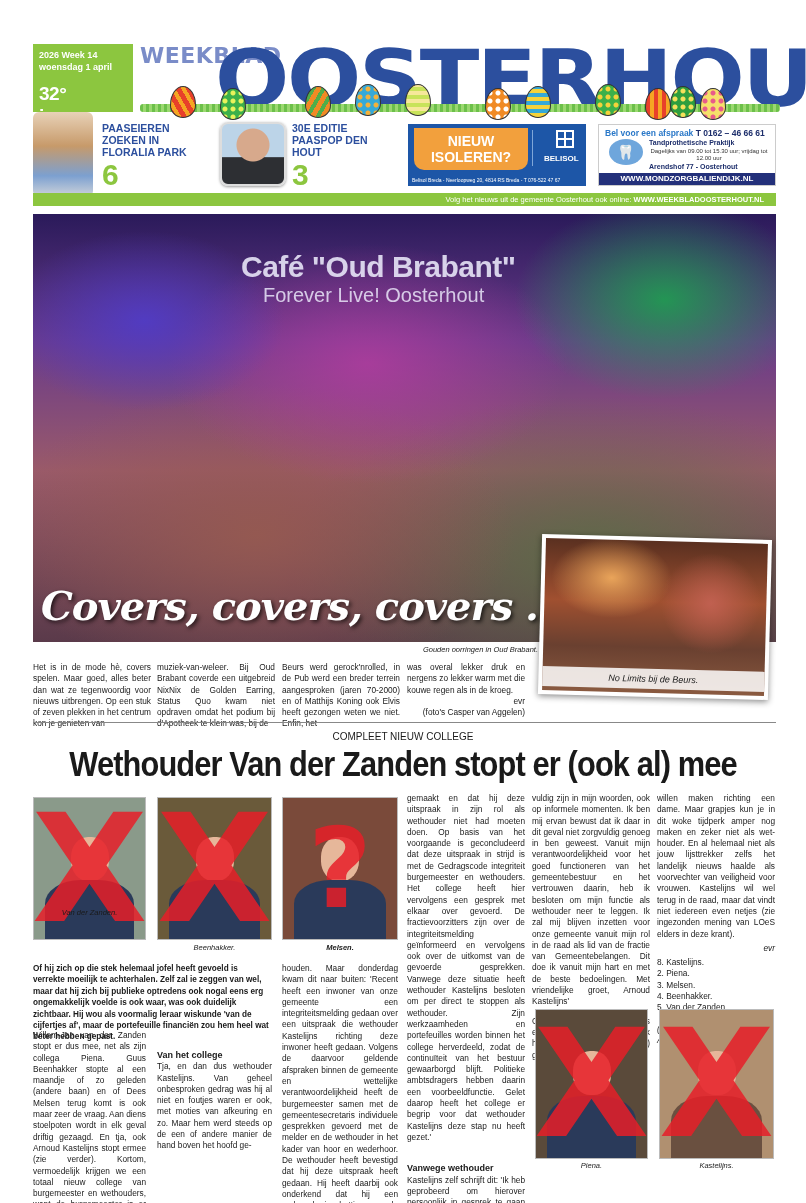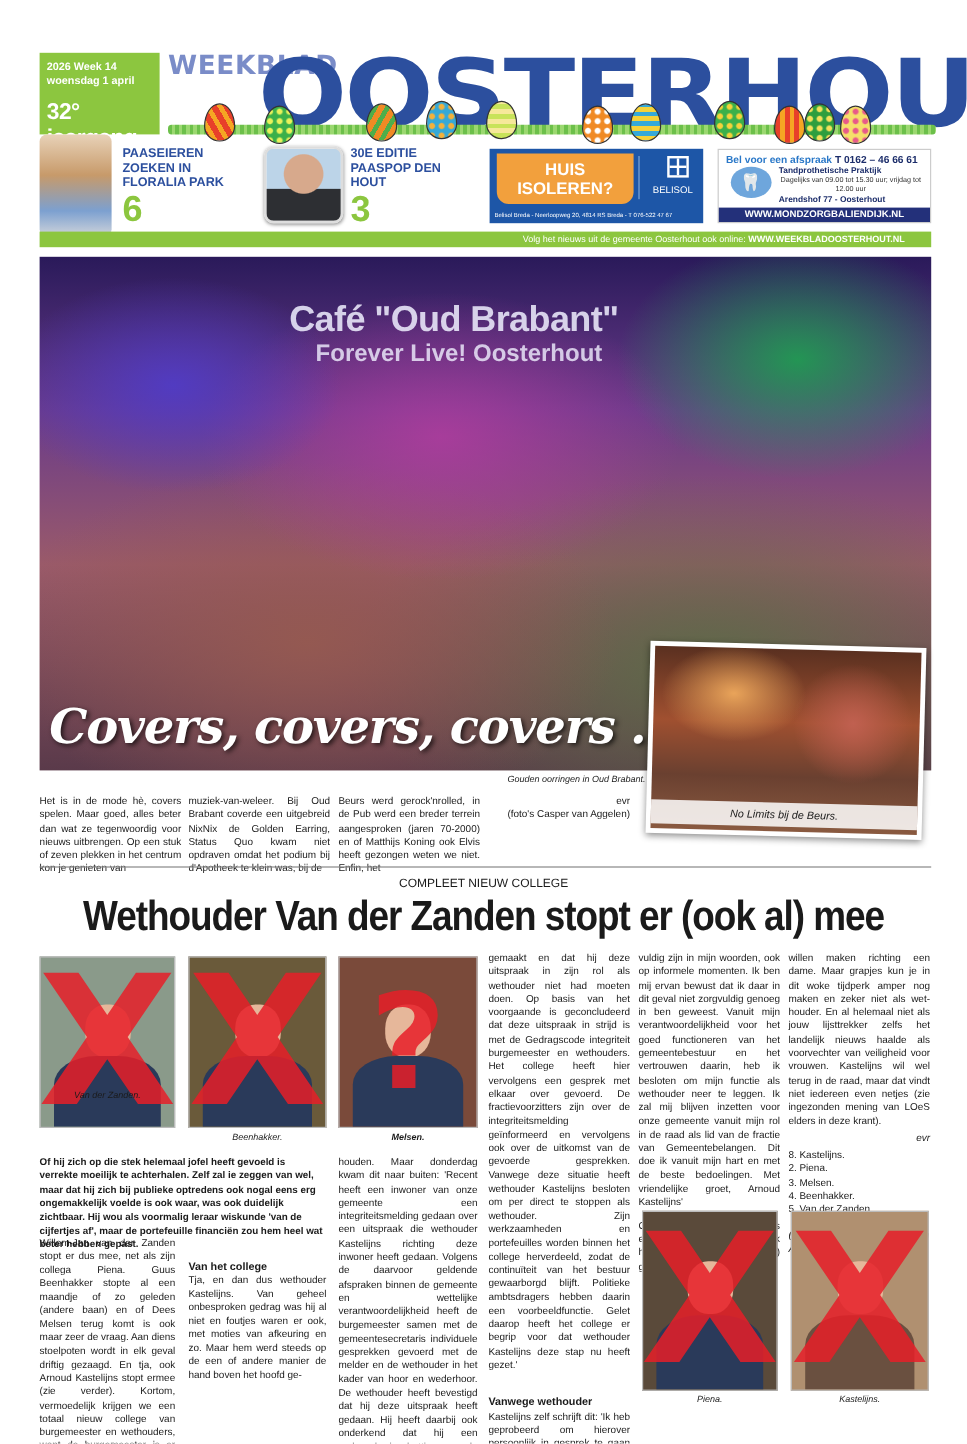--- a/index.html
+++ b/index.html
@@ -18,46 +18,46 @@
   
   .kids { left: 33px; top: 112px; width: 60px; height: 85px; background: linear-gradient(180deg,#e8d2b8,#c79a6a 40%,#7ca0d0 75%,#d0d4da); border-radius: 6px; }
   .teaser-title { font-size: 10.5px; font-weight: bold; color: #2c4f9e; line-height: 12px; }
   .teaser-num { font-size: 30px; font-weight: bold; color: #8cc63f; }
   .portrait { left: 220px; top: 122px; width: 66px; height: 64px; border-radius: 8px; border: 2px solid #ddd; background: radial-gradient(circle at 50% 35%, #d7a98c 0 16px, transparent 17px), linear-gradient(180deg,#bcd4e8 0%,#bcd4e8 55%,#2d2f33 56%); box-shadow: 0 1px 3px rgba(0,0,0,.4); }
 
   
   .ad-belisol { left: 408px; top: 124px; width: 178px; height: 62px; background: #1d56a7; }
   .ad-belisol .orange { position: absolute; left: 6px; top: 4px; width: 114px; height: 42px; background: #f2a03d; border-radius: 0 0 10px 10px; color: #fff; font-weight: bold; font-size: 14px; text-align: center; line-height: 16px; padding-top: 5px; }
   .ad-belisol .logo { position: absolute; left: 136px; top: 6px; width: 18px; height: 18px; border: 2px solid #fff; background: linear-gradient(#fff,#fff) center/2px 100% no-repeat, linear-gradient(#fff,#fff) center/100% 2px no-repeat, #1d56a7; }
-  .ad-belisol .brand { position: absolute; left: 124px; top: 30px; color: #fff; font-weight: normal; font-size: 8px; }
+  .ad-belisol .brand { position: absolute; left: 124px; top: 30px; color: #fff; font-weight: bold; font-size: 8px; }
   .ad-belisol .addr { position: absolute; left: 4px; bottom: 3px; color: #fff; font-size: 5px; white-space: nowrap; }
   .ad-belisol .sep { position: absolute; left: 124px; top: 6px; width: 1px; height: 36px; background: #7fa6d8; }
   .ad-dental { left: 598px; top: 124px; width: 178px; height: 62px; border: 1px solid #ccc; background: #fff; }
   .ad-dental .l1 { position: absolute; left: 6px; top: 3px; font-size: 8.5px; font-weight: bold; color: #2a78c8; white-space: nowrap; }
   .ad-dental .l1 b { color: #1d2e6b; }
   .ad-dental .tooth { position: absolute; left: 10px; top: 14px; width: 34px; height: 26px; border-radius: 50%; background: #6ea6dc; color: #fff; font-size: 14px; text-align: center; line-height: 26px; }
   .ad-dental .l2 { position: absolute; left: 50px; top: 14px; font-size: 7px; font-weight: bold; color: #1d2e6b; }
   .ad-dental .l3 { position: absolute; left: 50px; top: 23px; font-size: 6px; color: #333; line-height: 7px; text-align: center; width: 120px; }
   .ad-dental .l4 { position: absolute; left: 50px; top: 38px; font-size: 7px; font-weight: bold; color: #1d2e6b; }
   .ad-dental .url { position: absolute; left: 0; right: 0; bottom: 0; height: 12px; background: #23307a; color: #fff; font-size: 8px; font-weight: bold; text-align: center; line-height: 12px; }
 
-  .online-bar { left: 33px; top: 193px; width: 743px; height: 13px; background: #8cc63f; color: #fff; font-size: 7.5px; text-align: right; padding-right: 22px; line-height: 13px; }
+  .online-bar { left: 33px; top: 193px; width: 743px; height: 13px; background: #8cc63f; color: #fff; font-size: 7.5px; text-align: right; padding-right: 12px; line-height: 13px; }
   .online-bar b { font-weight: bold; }
 
   
   .main-photo { left: 33px; top: 214px; width: 743px; height: 428px; overflow: hidden;
     background:
       radial-gradient(ellipse 140px 90px at 15% 25%, rgba(80,60,200,.9), transparent),
       radial-gradient(ellipse 150px 100px at 85% 20%, rgba(30,160,80,.9), transparent),
       radial-gradient(ellipse 200px 120px at 45% 35%, rgba(180,60,160,.8), transparent),
       radial-gradient(ellipse 260px 150px at 30% 75%, rgba(150,90,80,.9), transparent),
       radial-gradient(ellipse 300px 160px at 75% 80%, rgba(90,110,70,.9), transparent),
       linear-gradient(180deg, #2a1a5a 0%, #6a3b8a 30%, #9a5a6a 60%, #5a3a4a 100%); }
   .banner-text { position: absolute; left: 208px; top: 36px; color: rgba(240,240,255,.85); font-size: 30px; font-weight: bold; white-space: nowrap; letter-spacing: -0.5px; }
-  .banner-text2 { position: absolute; left: 230px; top: 70px; color: rgba(240,240,255,.8); font-size: 20px; font-weight: bold; }
+  .banner-text2 { position: absolute; left: 230px; top: 70px; color: rgba(240,240,255,.8); font-size: 20px; font-weight: normal; }
   .headline-big { position: absolute; left: 8px; top: 368px; color: #fff; font-family: "DejaVu Serif", serif; font-style: italic; font-weight: bold; font-size: 40px; letter-spacing: -1px; text-shadow: 2px 2px 4px rgba(0,0,0,.7); }
   .inset-photo { left: 540px; top: 537px; width: 230px; height: 160px; background: #fff; padding: 4px; transform: rotate(1.5deg); box-shadow: 0 2px 6px rgba(0,0,0,.45); }
   .inset-photo .img { width: 100%; height: 100%; background:
       radial-gradient(ellipse 60px 40px at 30% 25%, #e9a45a, transparent),
       radial-gradient(ellipse 50px 50px at 75% 40%, #c06050, transparent),
       linear-gradient(180deg, #5a3020 0%, #a05030 40%, #6a4030 70%, #8a5a40 100%); position: relative; }
   .inset-photo .cap { position: absolute; left: 0; right: 0; top: 128px; height: 20px; background: rgba(255,255,255,.85); font-style: italic; font-size: 9px; text-align: center; line-height: 20px; }
   .photo-caption { left: 33px; top: 645px; width: 505px; text-align: right; font-size: 7.5px; font-style: italic; }
 
   
@@ -107,21 +107,21 @@
   <div class="teaser-title">PAASEIEREN ZOEKEN IN FLORALIA PARK</div>
   <div class="teaser-num">6</div>
 </div>
 <div class="abs portrait"></div>
 <div class="abs" style="left:292px;top:122px;width:80px;">
   <div class="teaser-title">30E EDITIE PAASPOP DEN HOUT</div>
   <div class="teaser-num">3</div>
 </div>
 
 <div class="abs ad-belisol">
-  <div class="orange">HUIS ISOLEREN?</div>
+  <div class="orange">NIEUW ISOLEREN?</div>
   <div class="sep"></div>
   <div class="logo" style="left:148px;"></div>
   <div class="brand" style="left:136px;">BELISOL</div>
   <div class="addr">Belisol Breda - Neerloopweg 20, 4814 RS Breda - T 076-522 47 67</div>
 </div>
 <div class="abs ad-dental">
   <div class="l1"><span>Bel voor een afspraak</span> <b>T 0162 – 46 66 61</b></div>
   <div class="tooth">🦷</div>
   <div class="l2">Tandprothetische Praktijk</div>
   <div class="l3">Dagelijks van 09.00 tot 15.30 uur; vrijdag tot 12.00 uur</div>
@@ -143,20 +143,21 @@
   <div class="img">
     <div class="cap">No Limits bij de Beurs.</div>
   </div>
 </div>
 <div class="abs photo-caption">Gouden oorringen in Oud Brabant.</div>
 
 <div class="abs col" style="left:33px;top:662px;width:118px;">Het is in de mode hè, covers spelen. Maar goed, alles beter dan wat ze tegenwoordig voor nieuws uitbrengen. Op een stuk of zeven plekken in het centrum kon je genieten van</div>
 <div class="abs col" style="left:157px;top:662px;width:118px;">muziek-van-weleer. Bij Oud Brabant coverde een uitgebreid NixNix de Golden Earring, Status Quo kwam niet opdraven omdat het podium bij d'Apotheek te klein was, bij de</div>
 <div class="abs col" style="left:282px;top:662px;width:118px;">Beurs werd gerock'nrolled, in de Pub werd een breder terrein aangesproken (jaren 70-2000) en of Matthijs Koning ook Elvis heeft gezongen weten we niet. Enfin, het</div>
 <div class="abs col" style="left:407px;top:662px;width:118px;">
+  <div>was overal lekker druk en nergens zo lekker warm met die kouwe regen als in de kroeg.</div>
   <div style="text-align:right;">evr</div>
   <div style="text-align:right;">(foto's Casper van Aggelen)</div>
 </div>
 <div class="abs rule" style="top:722px;width:743px;"></div>
 
 <div class="abs kicker">COMPLEET NIEUW COLLEGE</div>
 <div class="abs headline2">Wethouder Van der Zanden stopt er (ook al) mee</div>
 
 <div class="pic" style="left:33px;top:797px;width:113px;height:143px;background:#8a9a8a;">
   <div class="face"></div>

